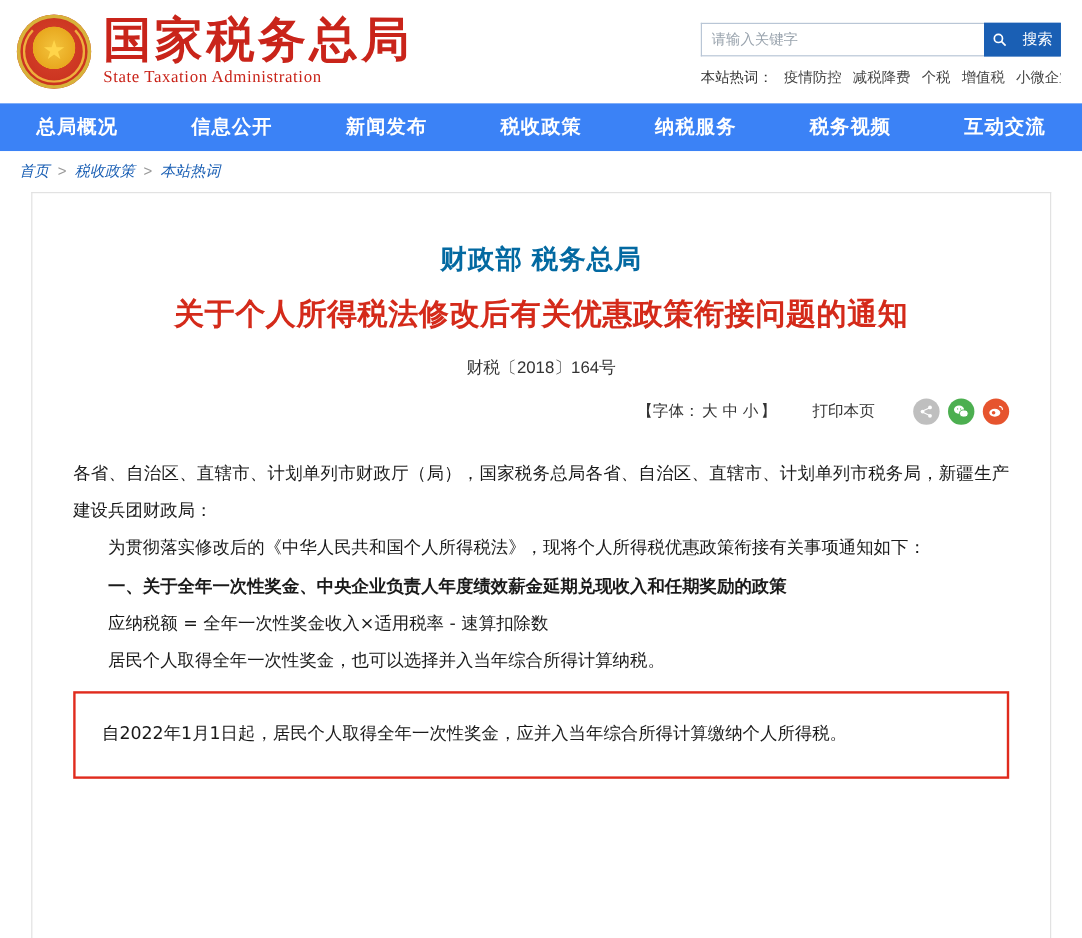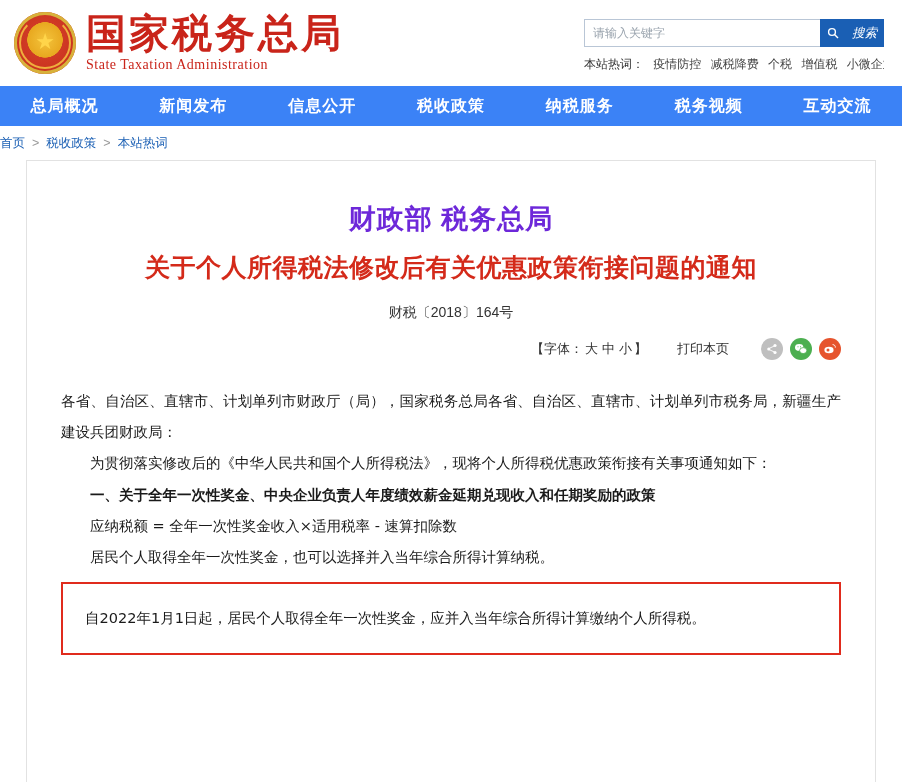--- a/index.html
+++ b/index.html
@@ -73,21 +73,20 @@
   }
   .search-input::placeholder { color: #9aa4ae; }
   .search-btn {
     width: 64px; height: 28px;
     background: #1a5fb4;
     border: 1px solid #1a5fb4;
     color: #fff;
     font-size: 12.5px;
     display: flex; align-items: center; justify-content: center; gap: 13px;
     cursor: pointer;
-    font-style: italic;
   }
   .search-btn svg { display: block; }
   .hotwords {
     margin-top: 9px;
     font-size: 12px;
     color: #4a4a4a;
     white-space: nowrap;
     overflow: hidden;
   }
   .hotwords .label { color: #333; }
@@ -113,39 +112,40 @@
     font-family: "Liberation Sans", "DejaVu Sans", sans-serif;
   }
 
   
   .breadcrumb {
     height: 34px;
     display: flex;
     align-items: center;
     font-size: 12.5px;
     color: #555;
-    padding-left: 0;
+    padding-left: 16px;
     background: #fff;
+    font-style: italic;
   }
   .breadcrumb a { color: #1a5fb4; text-decoration: none; }
   .breadcrumb .sep { margin: 0 7px; color: #999; }
 
   
   .card {
     margin: 0 26px;
     background: #fff;
     border: 1px solid #e2e2e2;
     border-bottom: none;
     height: 622px;
     padding: 40px 34px 0 34px;
   }
   .doc-dept {
     text-align: center;
-    color: #6d28d9;
-    font-size: 27px;
+    color: #0369a1;
+    font-size: 22px;
     font-weight: bold;
     font-family: "Liberation Sans", "DejaVu Sans", sans-serif;
     letter-spacing: 1px;
   }
   .doc-title {
     text-align: center;
     color: #d42a1a;
     font-size: 25px;
     font-weight: bold;
     margin-top: 14px;
@@ -229,22 +229,22 @@
       <a href="#">个税</a>
       <a href="#">增值税</a>
       <a href="#">小微企业</a>
       
     </div>
   </div>
 </div>
 
 <div class="nav">
   <div class="nav-item">总局概况</div>
+  <div class="nav-item">信息公开</div>
   <div class="nav-item">新闻发布</div>
-  <div class="nav-item">信息公开</div>
   <div class="nav-item">税收政策</div>
   <div class="nav-item">纳税服务</div>
   <div class="nav-item">税务视频</div>
   <div class="nav-item">互动交流</div>
 </div>
 
 <div class="breadcrumb">
   <a href="#">首页</a>
   <span class="sep">&gt;</span>
   <a href="#">税收政策</a>

